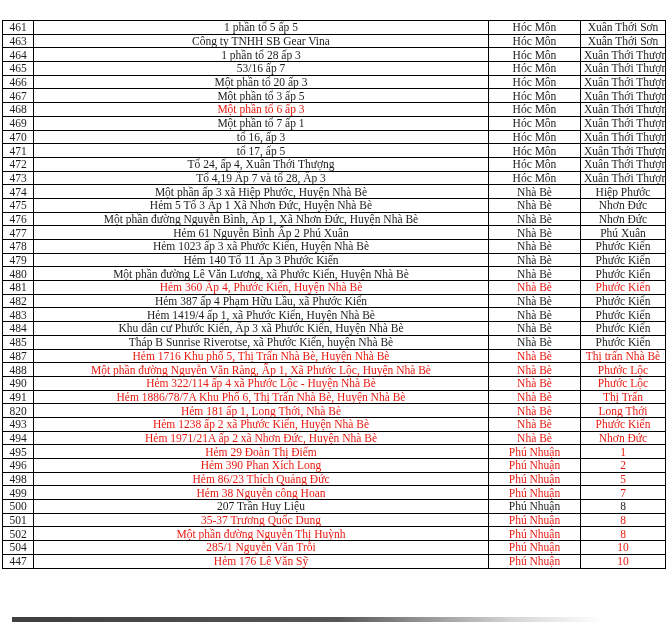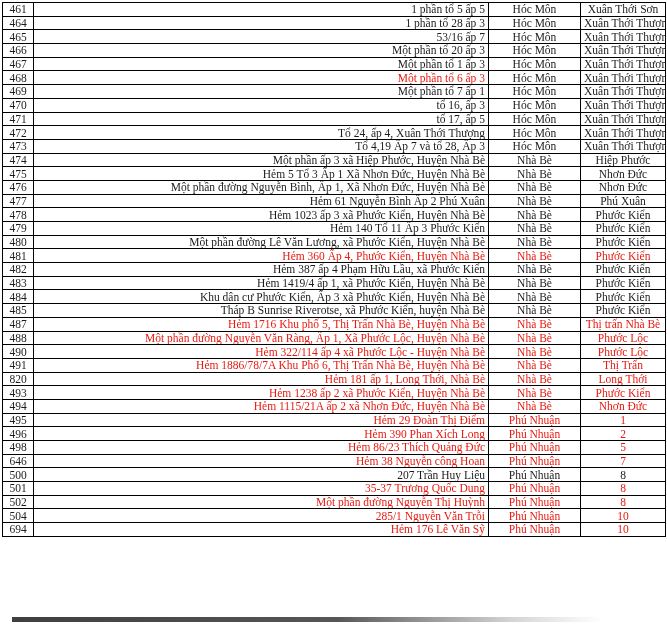--- a/index.html
+++ b/index.html
@@ -1,36 +1,36 @@
 <!DOCTYPE html>
 <html><head>
 <meta charset="utf-8">
 <style>
   html,body{margin:0;padding:0;}
   body{
     width:667px;height:624px;position:relative;background:#ffffff;
     font-family:"Liberation Serif","DejaVu Serif",serif;
     overflow:hidden;
   }
-  .table-wrap{position:absolute;left:2px;top:2px;}
+  .table-wrap{position:absolute;left:2px;top:20px;}
   table{
     border-collapse:collapse;table-layout:fixed;width:663px;
   }
   td{
     border:1px solid #000;
     height:12.7px;
     font-size:11.5px;
     line-height:12px;
     padding:0 3px;
     overflow:hidden;
     white-space:nowrap;
     color:#1c1c1c;
   }
   td.no-cell{text-align:center;padding:0 1px;}
-  td.address-cell{text-align:right;}
+  td.address-cell{text-align:center;}
   td.district-cell,td.ward-cell{text-align:center;}
   td.red{color:#e8190f;}
   .bottom-shadow{
     position:absolute;left:12px;top:617px;width:590px;height:5px;
     background:linear-gradient(to right,#3f3f3f 0%,#565656 55%,rgba(90,90,90,0.25) 85%,rgba(90,90,90,0) 100%);
     filter:blur(0.6px);
   }
 </style>
 </head>
 <body>
@@ -44,40 +44,46 @@
       <col style="width:85px">
     </colgroup>
     <tbody>
         <tr>
     <td class="no-cell">461</td>
     <td class="address-cell">1 phần tổ 5 ấp 5</td>
     <td class="district-cell">Hóc Môn</td>
     <td class="ward-cell">Xuân Thới Sơn</td>
   </tr>
         <tr>
+    <td class="no-cell">463</td>
+    <td class="address-cell">Công ty TNHH SB Gear Vina</td>
+    <td class="district-cell">Hóc Môn</td>
+    <td class="ward-cell">Xuân Thới Sơn</td>
+  </tr>
+        <tr>
     <td class="no-cell">464</td>
     <td class="address-cell">1 phần tổ 28 ấp 3</td>
     <td class="district-cell">Hóc Môn</td>
     <td class="ward-cell">Xuân Thới Thượng</td>
   </tr>
         <tr>
     <td class="no-cell">465</td>
     <td class="address-cell">53/16 ấp 7</td>
     <td class="district-cell">Hóc Môn</td>
     <td class="ward-cell">Xuân Thới Thượng</td>
   </tr>
         <tr>
     <td class="no-cell">466</td>
     <td class="address-cell">Một phần tổ 20 ấp 3</td>
     <td class="district-cell">Hóc Môn</td>
     <td class="ward-cell">Xuân Thới Thượng</td>
   </tr>
         <tr>
     <td class="no-cell">467</td>
-    <td class="address-cell">Một phần tổ 1 ấp 3</td>
+    <td class="address-cell">Một phần tổ 3 ấp 5</td>
     <td class="district-cell">Hóc Môn</td>
     <td class="ward-cell">Xuân Thới Thượng</td>
   </tr>
         <tr>
     <td class="no-cell">468</td>
     <td class="address-cell red">Một phần tổ 6 ấp 3</td>
     <td class="district-cell">Hóc Môn</td>
     <td class="ward-cell">Xuân Thới Thượng</td>
   </tr>
         <tr>
@@ -213,21 +219,21 @@
     <td class="ward-cell red">Long Thới</td>
   </tr>
         <tr>
     <td class="no-cell">493</td>
     <td class="address-cell red">Hẻm 1238 ấp 2 xã Phước Kiển, Huyện Nhà Bè</td>
     <td class="district-cell red">Nhà Bè</td>
     <td class="ward-cell red">Phước Kiển</td>
   </tr>
         <tr>
     <td class="no-cell">494</td>
-    <td class="address-cell red">Hẻm 1115/21A ấp 2 xã Nhơn Đức, Huyện Nhà Bè</td>
+    <td class="address-cell red">Hẻm 1971/21A ấp 2 xã Nhơn Đức, Huyện Nhà Bè</td>
     <td class="district-cell red">Nhà Bè</td>
     <td class="ward-cell red">Nhơn Đức</td>
   </tr>
         <tr>
     <td class="no-cell">495</td>
     <td class="address-cell red">Hẻm 29 Đoàn Thị Điểm</td>
     <td class="district-cell red">Phú Nhuận</td>
     <td class="ward-cell red">1</td>
   </tr>
         <tr>
@@ -236,21 +242,21 @@
     <td class="district-cell red">Phú Nhuận</td>
     <td class="ward-cell red">2</td>
   </tr>
         <tr>
     <td class="no-cell">498</td>
     <td class="address-cell red">Hẻm 86/23 Thích Quảng Đức</td>
     <td class="district-cell red">Phú Nhuận</td>
     <td class="ward-cell red">5</td>
   </tr>
         <tr>
-    <td class="no-cell">646</td>
+    <td class="no-cell">499</td>
     <td class="address-cell red">Hẻm 38 Nguyễn công Hoan</td>
     <td class="district-cell red">Phú Nhuận</td>
     <td class="ward-cell red">7</td>
   </tr>
         <tr>
     <td class="no-cell">500</td>
     <td class="address-cell">207 Trần Huy Liệu</td>
     <td class="district-cell">Phú Nhuận</td>
     <td class="ward-cell">8</td>
   </tr>
@@ -266,21 +272,21 @@
     <td class="district-cell red">Phú Nhuận</td>
     <td class="ward-cell red">8</td>
   </tr>
         <tr>
     <td class="no-cell">504</td>
     <td class="address-cell red">285/1 Nguyễn Văn Trỗi</td>
     <td class="district-cell red">Phú Nhuận</td>
     <td class="ward-cell red">10</td>
   </tr>
         <tr>
-    <td class="no-cell">694</td>
+    <td class="no-cell">447</td>
     <td class="address-cell red">Hẻm 176 Lê Văn Sỹ</td>
     <td class="district-cell red">Phú Nhuận</td>
     <td class="ward-cell red">10</td>
   </tr>
       </tbody>
   </table>
 </div>
 
 <div class="bottom-shadow"></div>
 

